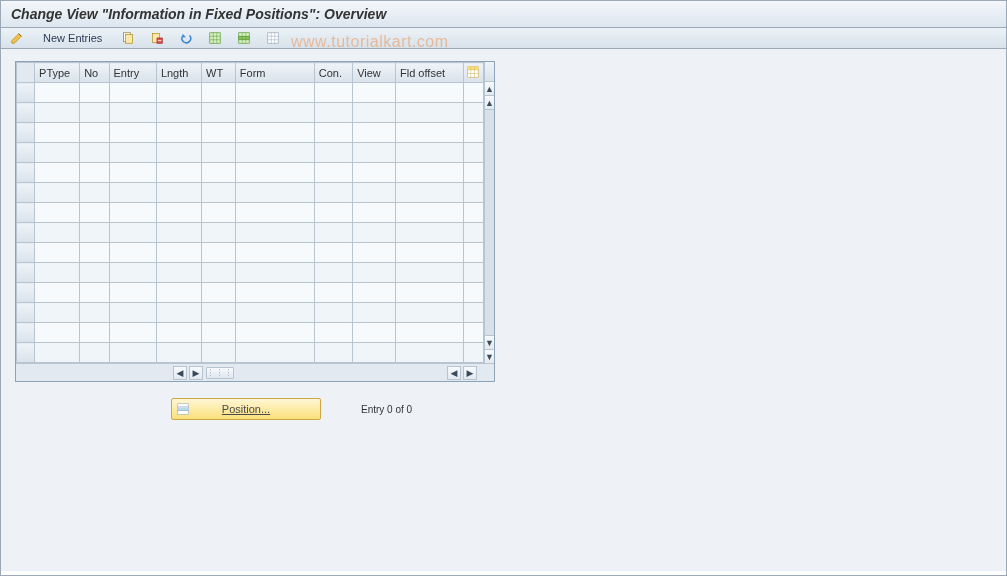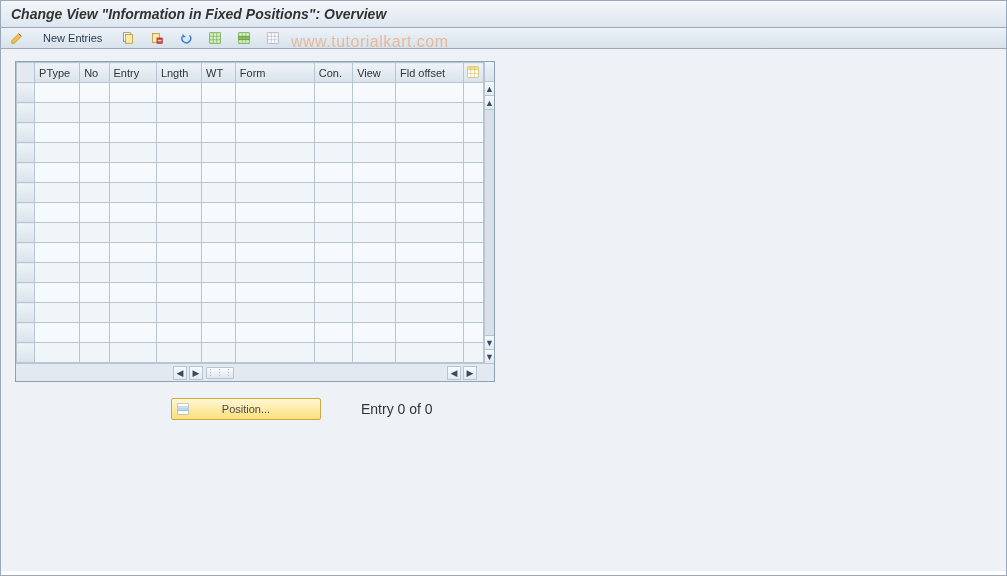--- a/index.html
+++ b/index.html
@@ -258,32 +258,33 @@
     background: linear-gradient(#fff7d5, #fae07a);
     border: 1px solid #caa945;
     border-radius: 2px;
     display: flex;
     align-items: center;
     justify-content: center;
     gap: 6px;
     cursor: pointer;
     position: relative;
     color: #4a4a4a;
+    text-decoration: underline;
   }
   .position-btn .picon {
     width: 14px;
     height: 14px;
     position: absolute;
     left: 4px;
     display: flex;
     align-items: center;
     justify-content: center;
   }
   .entrytext {
-    font-size: 14px;
+    font-size: 10px;
     color: #333;
   }
 </style>
 </head>
 <body>
 
 <div class="titlebar">
   <span>Change View "Information in Fixed Positions": Overview</span>
 </div>
 

